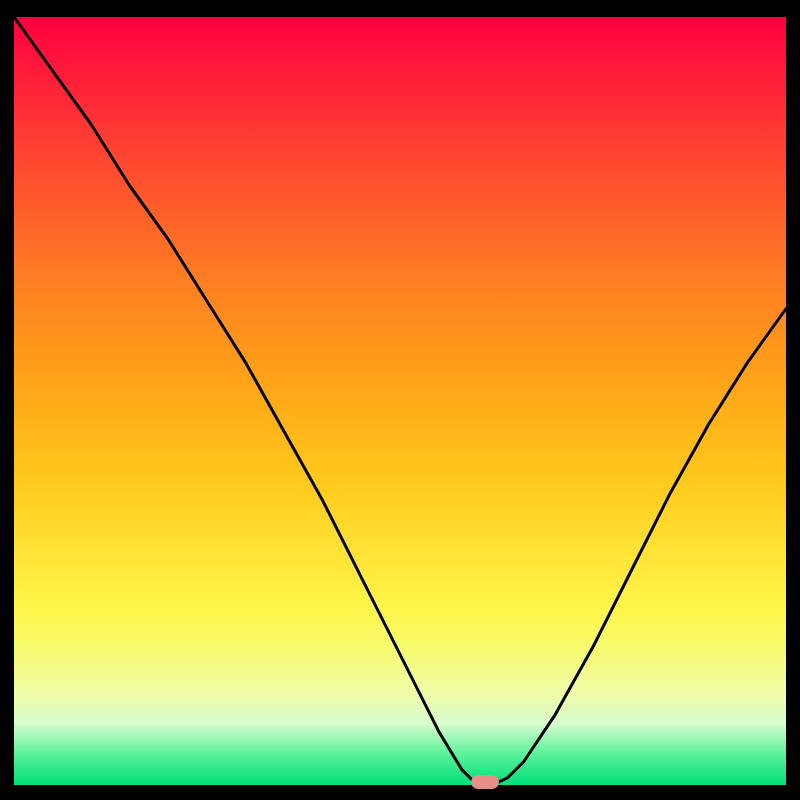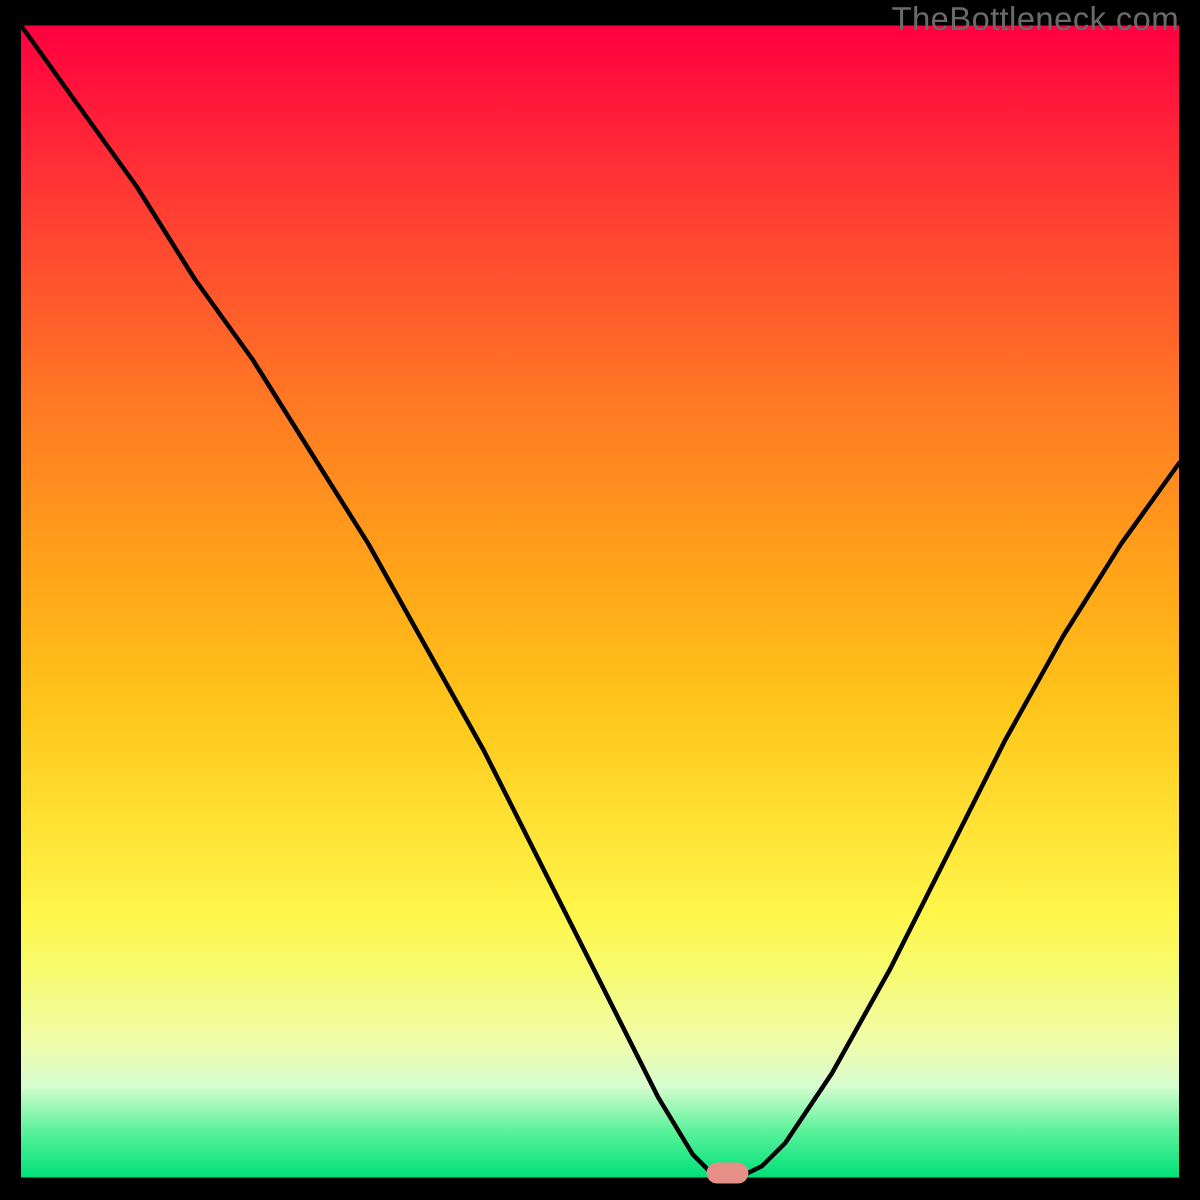--- a/index.html
+++ b/index.html
@@ -76,14 +76,13 @@
 <body>
 
 <div class="stage">
   <div class="plot-outer">
     <div class="plot-area"></div>
     <svg class="curve-svg" viewBox="0 0 772 768" preserveAspectRatio="none">
       <path id="curve-path" fill="none" stroke-width="3" stroke-linecap="round" stroke-linejoin="round" stroke="#000000" d="M0.0 0.0 L38.6 53.8 L77.2 107.5 L115.8 169.0 L154.4 222.7 L193.0 284.2 L231.6 345.6 L270.2 414.7 L308.8 483.8 L347.4 560.6 L386.0 637.4 L424.6 714.2 L447.8 752.6 L463.2 768.0 L478.6 768.0 L494.1 760.3 L509.5 745.0 L540.4 698.9 L579.0 629.8 L617.6 553.0 L656.2 476.2 L694.8 407.0 L733.4 345.6 L772.0 291.8"></path>
     </svg>
     <div id="min-marker" class="min-marker" style="background: rgb(229, 143, 134); left: 456.92px; top: 758px;"></div>
   </div>
-  <div class="watermark">TheBottleneck.com</div>
 </div>
 
 </body></html>

